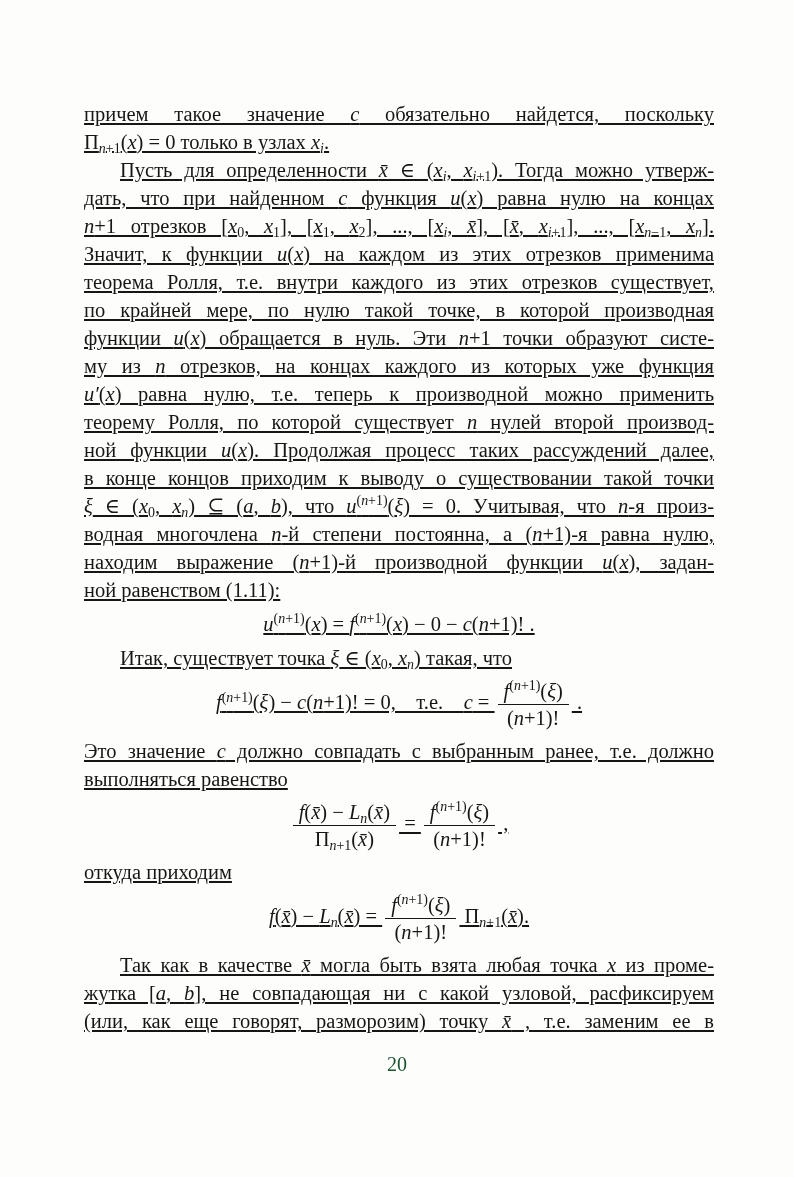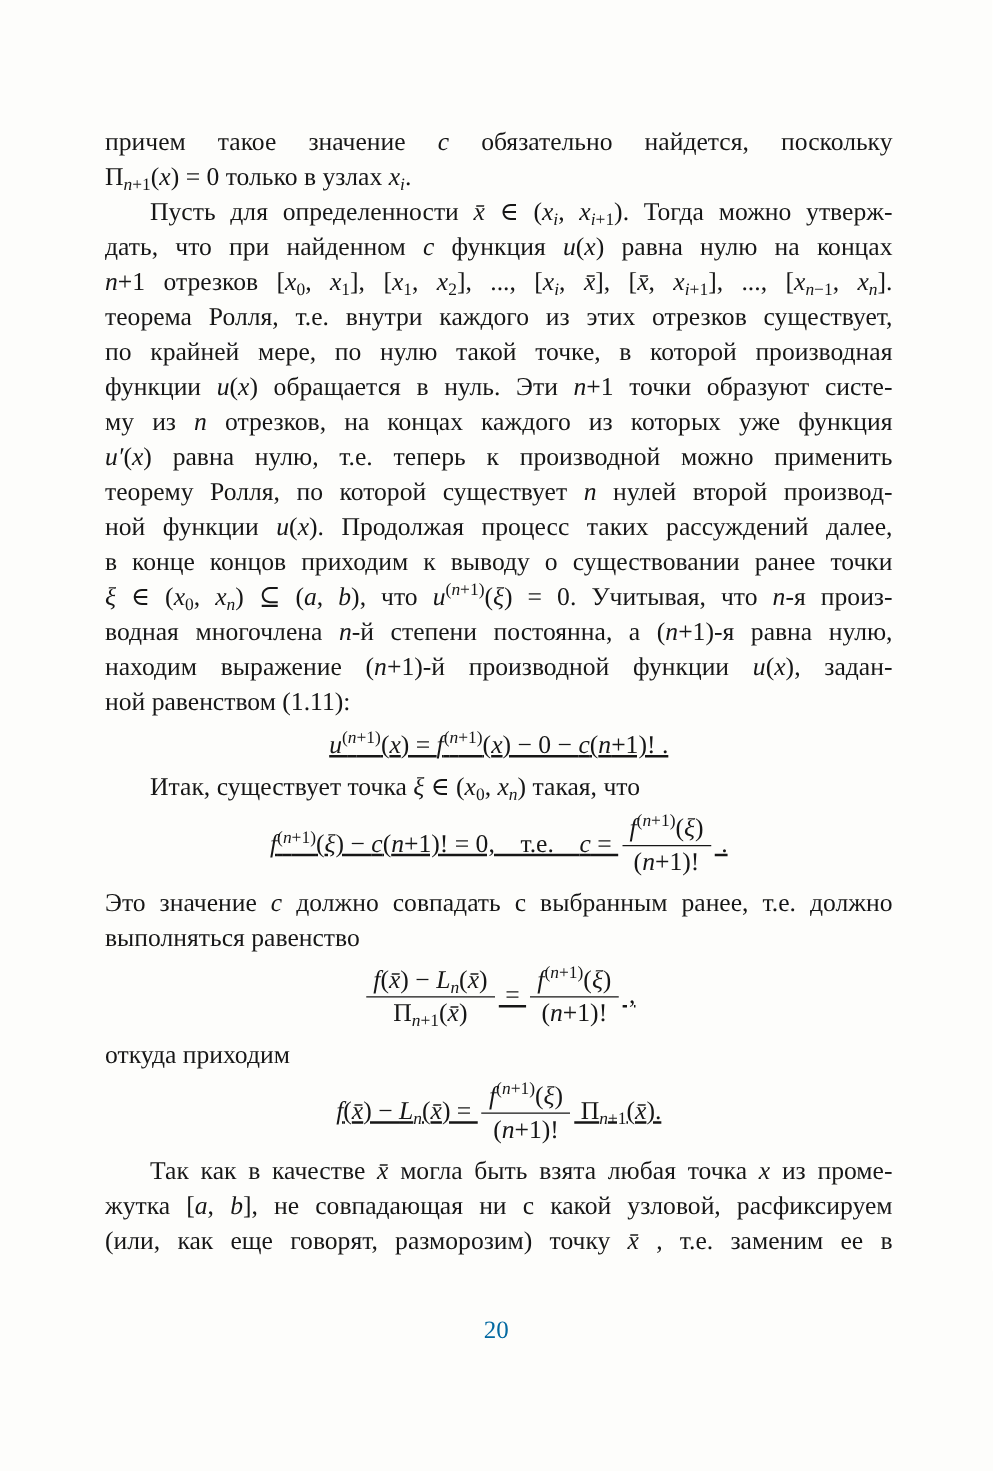--- a/index.html
+++ b/index.html
@@ -8,55 +8,56 @@
     width:794px;height:1177px;
     background:#fdfdfb;
     font-family:"Liberation Serif","DejaVu Serif",serif;
     color:#161616;
     overflow:hidden;
   }
   .text-block{
     position:absolute;left:84px;top:100px;width:630px;
     font-size:20.5px;line-height:28px;
   }
-  .ln{text-align:justify;}
+  .ln{text-align:justify;text-decoration:underline;}
   .jl{text-align-last:justify;}
   .ll{text-align-last:left;}
   .ind{text-indent:36px;}
   .m{font-style:italic;}
   sup,sub{font-size:68%;line-height:0;position:relative;vertical-align:baseline;}
   sup{top:-0.55em;}
   sub{top:0.28em;}
   .formula{text-align:center;text-align-last:center;margin:6px 0;line-height:28px;text-decoration:underline;}
   .frac{display:inline-block;vertical-align:middle;text-align:center;margin:0 3px;}
   .fn,.fd{display:block;line-height:26px;padding:0 6px;}
   .fd{border-top:1.6px solid #161616;}
   .page-number{
     position:absolute;top:1053px;left:0;width:100%;
-    text-align:center;font-size:20px;color:#0369a1;
+    text-align:center;font-size:20px;color:#14532d;
   }
 </style>
 </head>
 <body>
 
 <div class="page">
   <div class="text-block">
       <div class="ln jl">причем такое значение <span class="m">c</span> обязательно найдется, поскольку</div>
       <div class="ln ll">Π<sub><span class="m">n</span>+1</sub>(<span class="m">x</span>) = 0 только в узлах <span class="m">x</span><sub><span class="m">i</span></sub>.</div>
       <div class="ln jl ind">Пусть для определенности <span class="m">x̄</span> ∈ (<span class="m">x</span><sub><span class="m">i</span></sub>, <span class="m">x</span><sub><span class="m">i</span>+1</sub>). Тогда можно утверж-</div>
       <div class="ln jl">дать, что при найденном <span class="m">c</span> функция <span class="m">u</span>(<span class="m">x</span>) равна нулю на концах</div>
       <div class="ln jl"><span class="m">n</span>+1 отрезков [<span class="m">x</span><sub>0</sub>, <span class="m">x</span><sub>1</sub>], [<span class="m">x</span><sub>1</sub>, <span class="m">x</span><sub>2</sub>], ..., [<span class="m">x</span><sub><span class="m">i</span></sub>, <span class="m">x̄</span>], [<span class="m">x̄</span>, <span class="m">x</span><sub><span class="m">i</span>+1</sub>], ..., [<span class="m">x</span><sub><span class="m">n</span>−1</sub>, <span class="m">x</span><sub><span class="m">n</span></sub>].</div>
+      <div class="ln jl">Значит, к функции <span class="m">u</span>(<span class="m">x</span>) на каждом из этих отрезков применима</div>
       <div class="ln jl">теорема Ролля, т.е. внутри каждого из этих отрезков существует,</div>
       <div class="ln jl">по крайней мере, по нулю такой точке, в которой производная</div>
       <div class="ln jl">функции <span class="m">u</span>(<span class="m">x</span>) обращается в нуль. Эти <span class="m">n</span>+1 точки образуют систе-</div>
       <div class="ln jl">му из <span class="m">n</span> отрезков, на концах каждого из которых уже функция</div>
       <div class="ln jl"><span class="m">u′</span>(<span class="m">x</span>) равна нулю, т.е. теперь к производной можно применить</div>
       <div class="ln jl">теорему Ролля, по которой существует <span class="m">n</span> нулей второй производ-</div>
       <div class="ln jl">ной функции <span class="m">u</span>(<span class="m">x</span>). Продолжая процесс таких рассуждений далее,</div>
-      <div class="ln jl">в конце концов приходим к выводу о существовании ранее точки</div>
+      <div class="ln jl">в конце концов приходим к выводу о существовании такой точки</div>
       <div class="ln jl"><span class="m">ξ</span> ∈ (<span class="m">x</span><sub>0</sub>, <span class="m">x</span><sub><span class="m">n</span></sub>) ⊆ (<span class="m">a</span>, <span class="m">b</span>), что <span class="m">u</span><sup>(<span class="m">n</span>+1)</sup>(<span class="m">ξ</span>) = 0. Учитывая, что <span class="m">n</span>-я произ-</div>
       <div class="ln jl">водная многочлена <span class="m">n</span>-й степени постоянна, а (<span class="m">n</span>+1)-я равна нулю,</div>
       <div class="ln jl">находим выражение (<span class="m">n</span>+1)-й производной функции <span class="m">u</span>(<span class="m">x</span>), задан-</div>
       <div class="ln ll">ной равенством (1.11):</div>
       <div class="formula"><span class="m">u</span><sup>(<span class="m">n</span>+1)</sup>(<span class="m">x</span>) = <span class="m">f</span><sup>(<span class="m">n</span>+1)</sup>(<span class="m">x</span>) − 0 − <span class="m">c</span>(<span class="m">n</span>+1)! .</div>
       <div class="ln ll ind">Итак, существует точка <span class="m">ξ</span> ∈ (<span class="m">x</span><sub>0</sub>, <span class="m">x</span><sub><span class="m">n</span></sub>) такая, что</div>
       <div class="formula"><span class="m">f</span><sup>(<span class="m">n</span>+1)</sup>(<span class="m">ξ</span>) − <span class="m">c</span>(<span class="m">n</span>+1)! = 0, т.е. <span class="m">c</span> = <span class="frac"><span class="fn"><span class="m">f</span><sup>(<span class="m">n</span>+1)</sup>(<span class="m">ξ</span>)</span><span class="fd">(<span class="m">n</span>+1)!</span></span> .</div>
       <div class="ln jl">Это значение <span class="m">c</span> должно совпадать с выбранным ранее, т.е. должно</div>
       <div class="ln ll">выполняться равенство</div>
       <div class="formula"><span class="frac"><span class="fn"><span class="m">f</span>(<span class="m">x̄</span>) − <span class="m">L</span><sub><span class="m">n</span></sub>(<span class="m">x̄</span>)</span><span class="fd">Π<sub><span class="m">n</span>+1</sub>(<span class="m">x̄</span>)</span></span> = <span class="frac"><span class="fn"><span class="m">f</span><sup>(<span class="m">n</span>+1)</sup>(<span class="m">ξ</span>)</span><span class="fd">(<span class="m">n</span>+1)!</span></span> ,</div>

